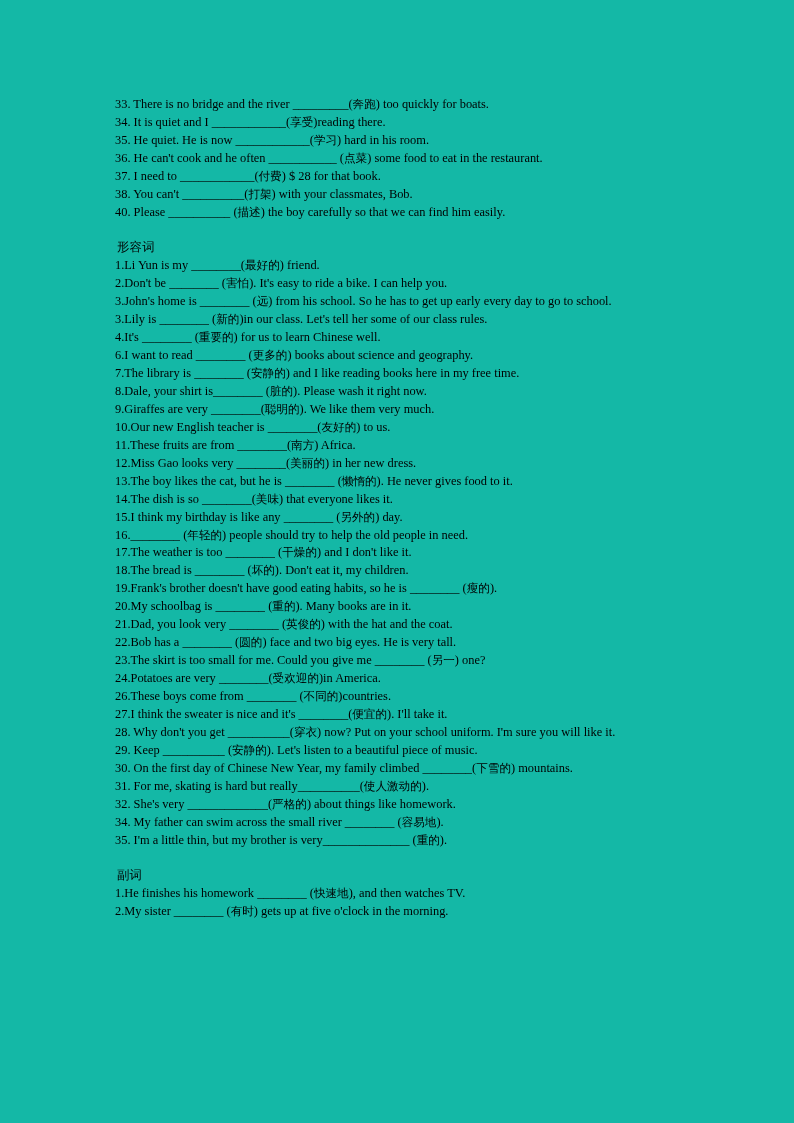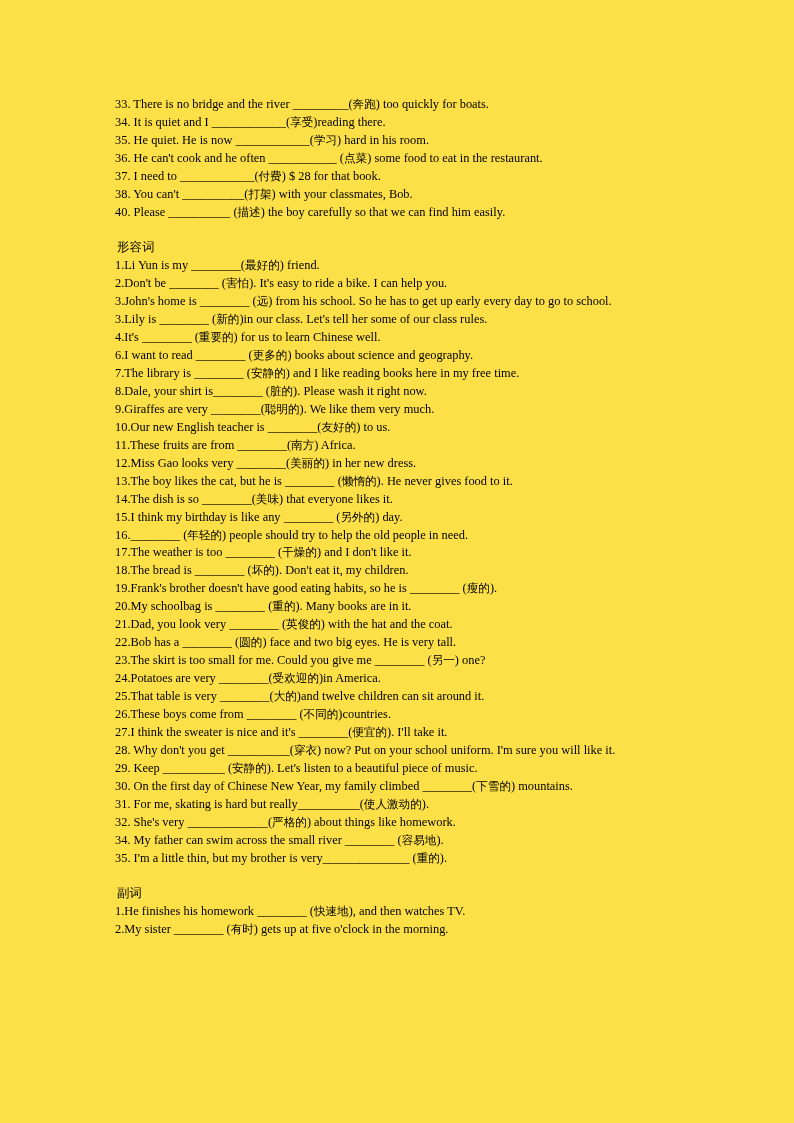--- a/index.html
+++ b/index.html
@@ -14,21 +14,21 @@
     font-family: "Liberation Serif", "DejaVu Serif", serif;
     color: #000000;
     -webkit-font-smoothing: none;
   }
   .page {
     position: relative;
     width: 794px;
     height: 1123px;
     box-sizing: border-box;
     padding: 96px 113px 0 115px;
-    background: #fde047;
+    background: #14b8a6;
   }
   .doc {
     width: 566px;
   }
   .line {
     font-size: 12.4px;
     line-height: 17.95px;
     text-align: justify;
     text-justify: inter-word;
     margin: 0;
@@ -86,21 +86,20 @@
       <div class="line nowrap">15.I think my birthday is like any ________ (<span class="cn">另外的</span>) day.</div>
       <div class="line nowrap">16.________ (<span class="cn">年轻的</span>) people should try to help the old people in need.</div>
       <div class="line nowrap">17.The weather is too ________ (<span class="cn">干燥的</span>) and I don't like it.</div>
       <div class="line nowrap">18.The bread is ________ (<span class="cn">坏的</span>). Don't eat it, my children.</div>
       <div class="line nowrap">19.Frank's brother doesn't have good eating habits, so he is ________ (<span class="cn">瘦的</span>).</div>
       <div class="line nowrap">20.My schoolbag is ________ (<span class="cn">重的</span>). Many books   are in it.</div>
       <div class="line nowrap">21.Dad, you look very ________ (<span class="cn">英俊的</span>) with the hat and the coat.</div>
       <div class="line nowrap">22.Bob has a ________ (<span class="cn">圆的</span>) face and two big eyes. He is very tall.</div>
       <div class="line nowrap">23.The skirt is too small for me. Could you give me ________ (<span class="cn">另一</span>) one?</div>
       <div class="line nowrap">24.Potatoes are very ________(<span class="cn">受欢迎的</span>)in America.</div>
-      <div class="line nowrap">25.That table is very ________(<span class="cn">大的</span>)and twelve children can sit around it.</div>
       <div class="line nowrap">26.These boys come from ________ (<span class="cn">不同的</span>)countries.</div>
       <div class="line nowrap">27.I think the sweater is nice and it's ________(<span class="cn">便宜的</span>). I'll take it.</div>
       <div class="line">28. Why don't you get __________(<span class="cn">穿衣</span>) now? Put on your school uniform. I'm sure you will like it.</div>
       <div class="line nowrap">29. Keep __________ (<span class="cn">安静的</span>). Let's listen to a beautiful piece of music.</div>
       <div class="line nowrap">30. On the first day of Chinese New Year, my family climbed ________(<span class="cn">下雪的</span>) mountains.</div>
       <div class="line nowrap">31. For me, skating is hard but really__________(<span class="cn">使人激动的</span>).</div>
       <div class="line nowrap">32. She's very _____________(<span class="cn">严格的</span>) about things like homework.</div>
       <div class="line nowrap">34. My father can swim across the small river ________ (<span class="cn">容易地</span>).</div>
       <div class="line nowrap">35. I'm a little thin, but my brother is very______________ (<span class="cn">重的</span>).</div>
       <div class="gap"></div>

